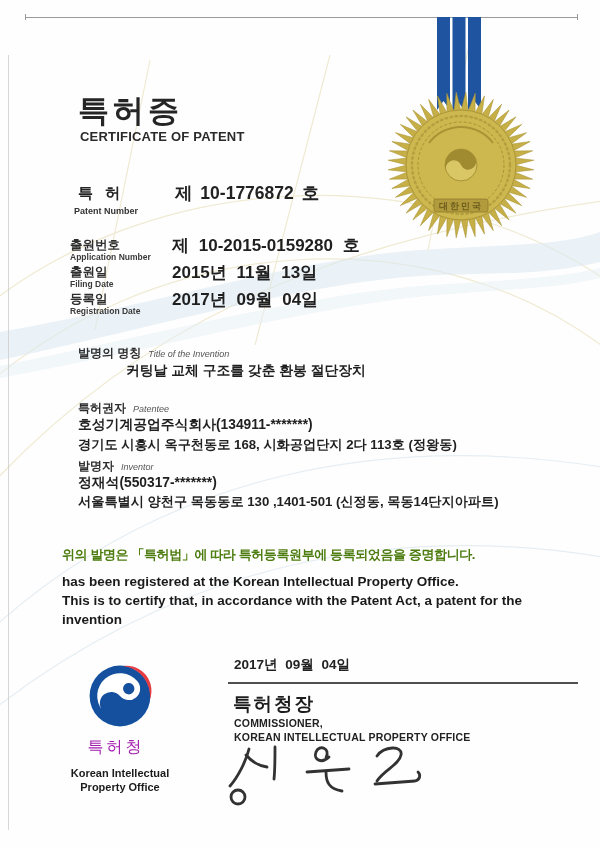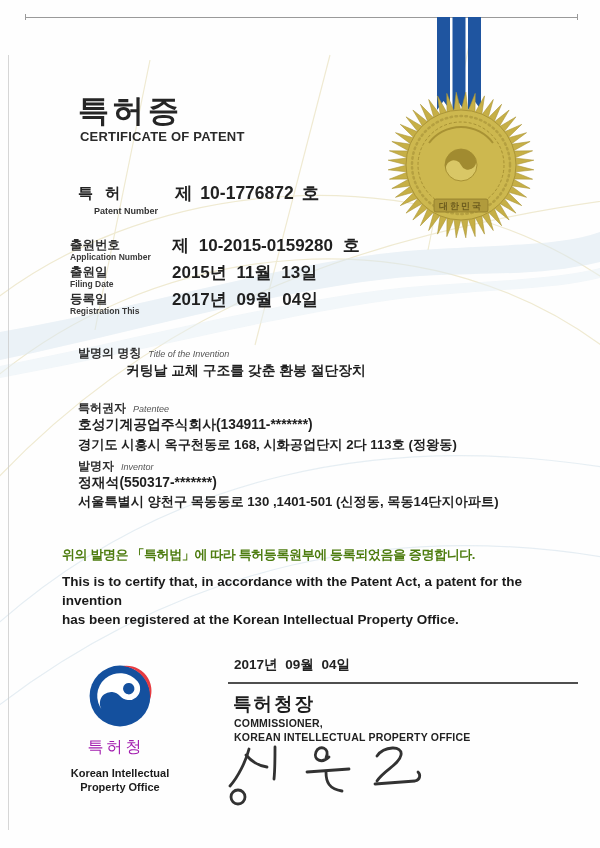--- a/index.html
+++ b/index.html
@@ -16,21 +16,21 @@
   .scan-line{position:absolute;left:8px;top:55px;width:1px;height:775px;background:#cccccc;opacity:.8;}
 
   .title-ko{left:78px;top:90px;font-size:31px;font-weight:800;letter-spacing:4px;color:#252525;}
   .title-en{left:80px;top:129px;font-size:13px;font-weight:700;letter-spacing:.2px;color:#2a2a2a;}
 
   .lab-ko{font-size:12.5px;font-weight:700;color:#2d2d2d;}
   .lab-en{font-size:8.5px;font-weight:600;color:#3a3a3a;}
   .val{font-size:17px;font-weight:700;color:#1f1f1f;word-spacing:5px;}
 
   .pat-lab{left:78px;top:184px;font-size:15px;font-weight:700;letter-spacing:4px;}
-  .pat-sub{left:94px;top:206px;font-size:9px;font-weight:600;color:#333;}
+  .pat-sub{left:74px;top:206px;font-size:9px;font-weight:600;color:#333;}
   .pat-val{left:175px;top:181px;font-size:17.5px;font-weight:700;word-spacing:3px;}
 
   .sec-label{font-size:12px;font-weight:700;color:#2d2d2d;}
   .sec-label .en{font-size:9px;font-weight:400;color:#555;margin-left:7px;font-style:italic;}
   .body-line{font-size:13.8px;font-weight:700;color:#1f1f1f;}
   .body-line2{font-size:13.2px;font-weight:600;color:#1f1f1f;}
 
   .stmt-ko{left:62px;top:546px;width:515px;font-size:13px;font-weight:700;letter-spacing:-.4px;color:#4d7c0f;}
   .stmt-en{left:62px;top:572px;width:512px;font-size:13.5px;font-weight:700;line-height:19px;color:#1a1a1a;}
 
@@ -100,21 +100,21 @@
 
   <div class="abs lab-ko" style="left:70px;top:237px;">출원번호</div>
   <div class="abs lab-en" style="left:70px;top:252px;text-align:center;">Application Number</div>
   <div class="abs val" style="left:172px;top:234px;">제 10-2015-0159280 호</div>
 
   <div class="abs lab-ko" style="left:70px;top:264px;">출원일</div>
   <div class="abs lab-en" style="left:70px;top:279px;">Filing Date</div>
   <div class="abs val" style="left:172px;top:261px;">2015년 11월 13일</div>
 
   <div class="abs lab-ko" style="left:70px;top:291px;">등록일</div>
-  <div class="abs lab-en" style="left:70px;top:306px;">Registration This</div>
+  <div class="abs lab-en" style="left:70px;top:306px;">Registration Date</div>
   <div class="abs val" style="left:172px;top:288px;">2017년 09월 04일</div>
 
   <div class="abs sec-label" style="left:78px;top:345px;">
     <span>발명의 명칭</span><span class="en">Title of the Invention</span>
   </div>
   <div class="abs body-line" style="left:78px;top:362px;margin-left:48px;">커팅날 교체 구조를 갖춘 환봉 절단장치</div>
 
   <div class="abs sec-label" style="left:78px;top:400px;">
     <span>특허권자</span><span class="en">Patentee</span>
   </div>
@@ -122,22 +122,22 @@
   <div class="abs body-line2" style="left:78px;top:436px;">경기도 시흥시 옥구천동로 168, 시화공업단지 2다 113호 (정왕동)</div>
 
   <div class="abs sec-label" style="left:78px;top:458px;">
     <span>발명자</span><span class="en">Inventor</span>
   </div>
   <div class="abs body-line" style="left:78px;top:474px;">정재석(550317-*******)</div>
   <div class="abs body-line2" style="left:78px;top:493px;">서울특별시 양천구 목동동로 130 ,1401-501 (신정동, 목동14단지아파트)</div>
 
   <div class="abs stmt-ko">위의 발명은 「특허법」에 따라 특허등록원부에 등록되었음을 증명합니다.</div>
   <div class="abs stmt-en">
+    <div>has been registered at the Korean Intellectual Property Office.</div>
     <div>This is to certify that, in accordance with the Patent Act, a patent for the invention</div>
-    <div>has been registered at the Korean Intellectual Property Office.</div>
   </div>
 
   <svg class="abs" style="left:82px;top:658px;" width="76" height="76" viewBox="0 0 100 100">
     <circle cx="50" cy="50" r="40" fill="#14509e"></circle>
     <g transform="rotate(-40 50 50)">
       <path d="M20,50 A30,30 0 0 1 80,50 A15,15 0 0 1 50,50 A15,15 0 0 0 20,50 Z" fill="#ffffff"></path>
       <circle cx="65" cy="50" r="7.5" fill="#14509e"></circle>
     </g>
     <path d="M54,10.5 A40,40 0 0 1 89.2,55 A33,33 0 0 0 54,10.5 Z" fill="#e63b41"></path>
   </svg>

